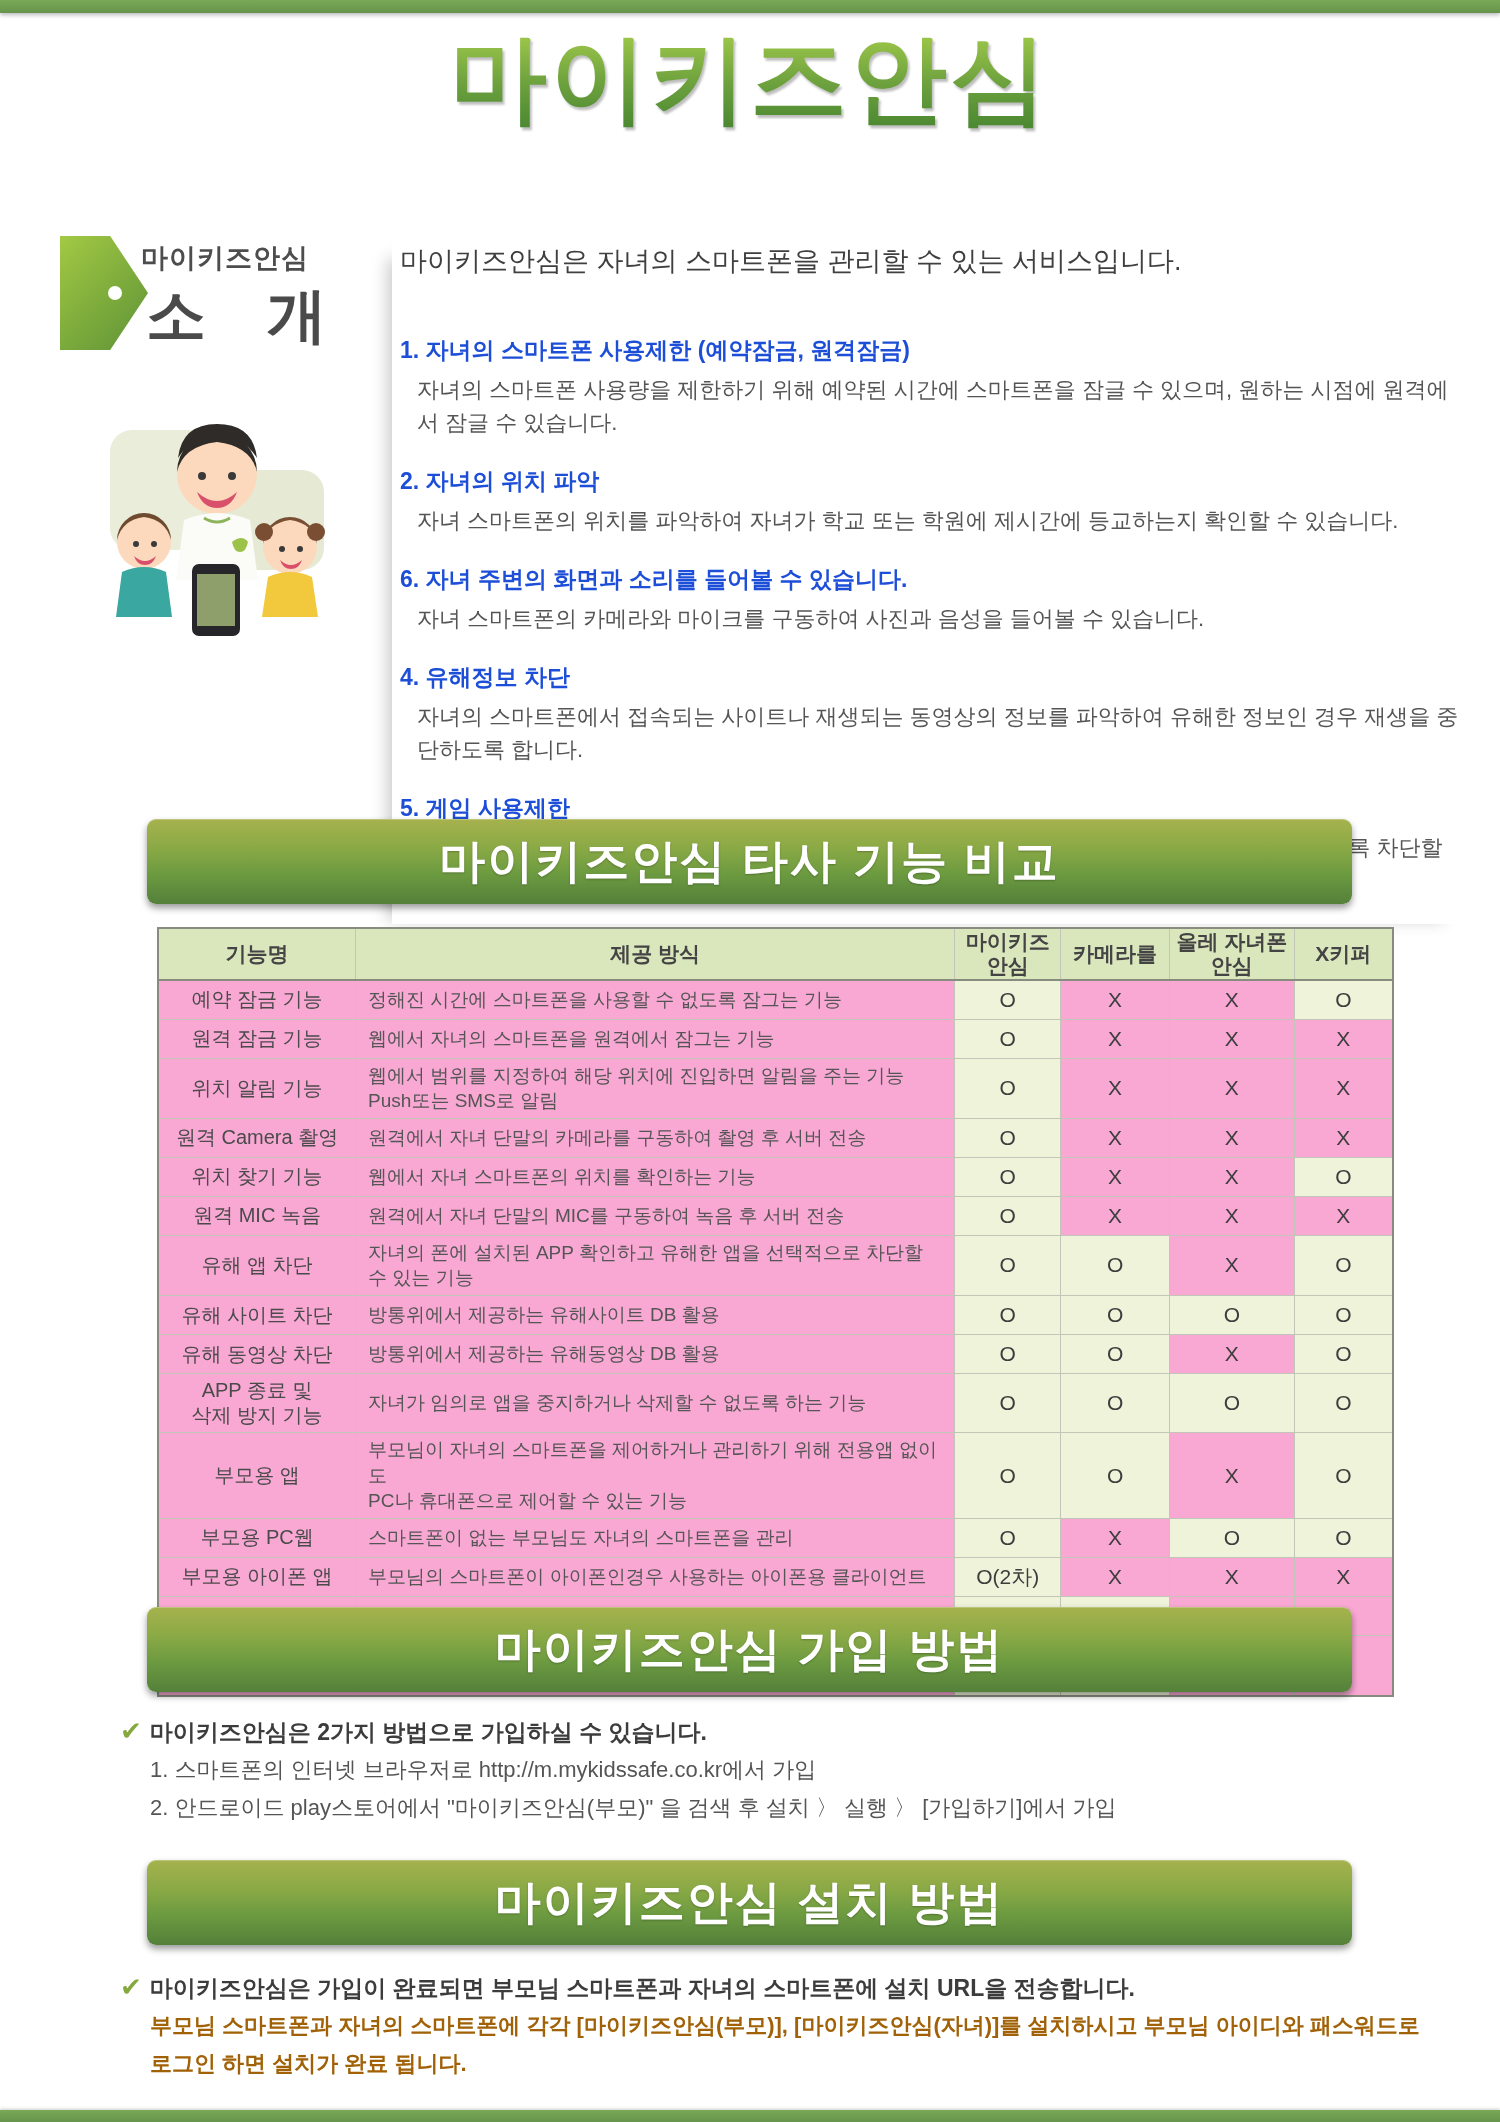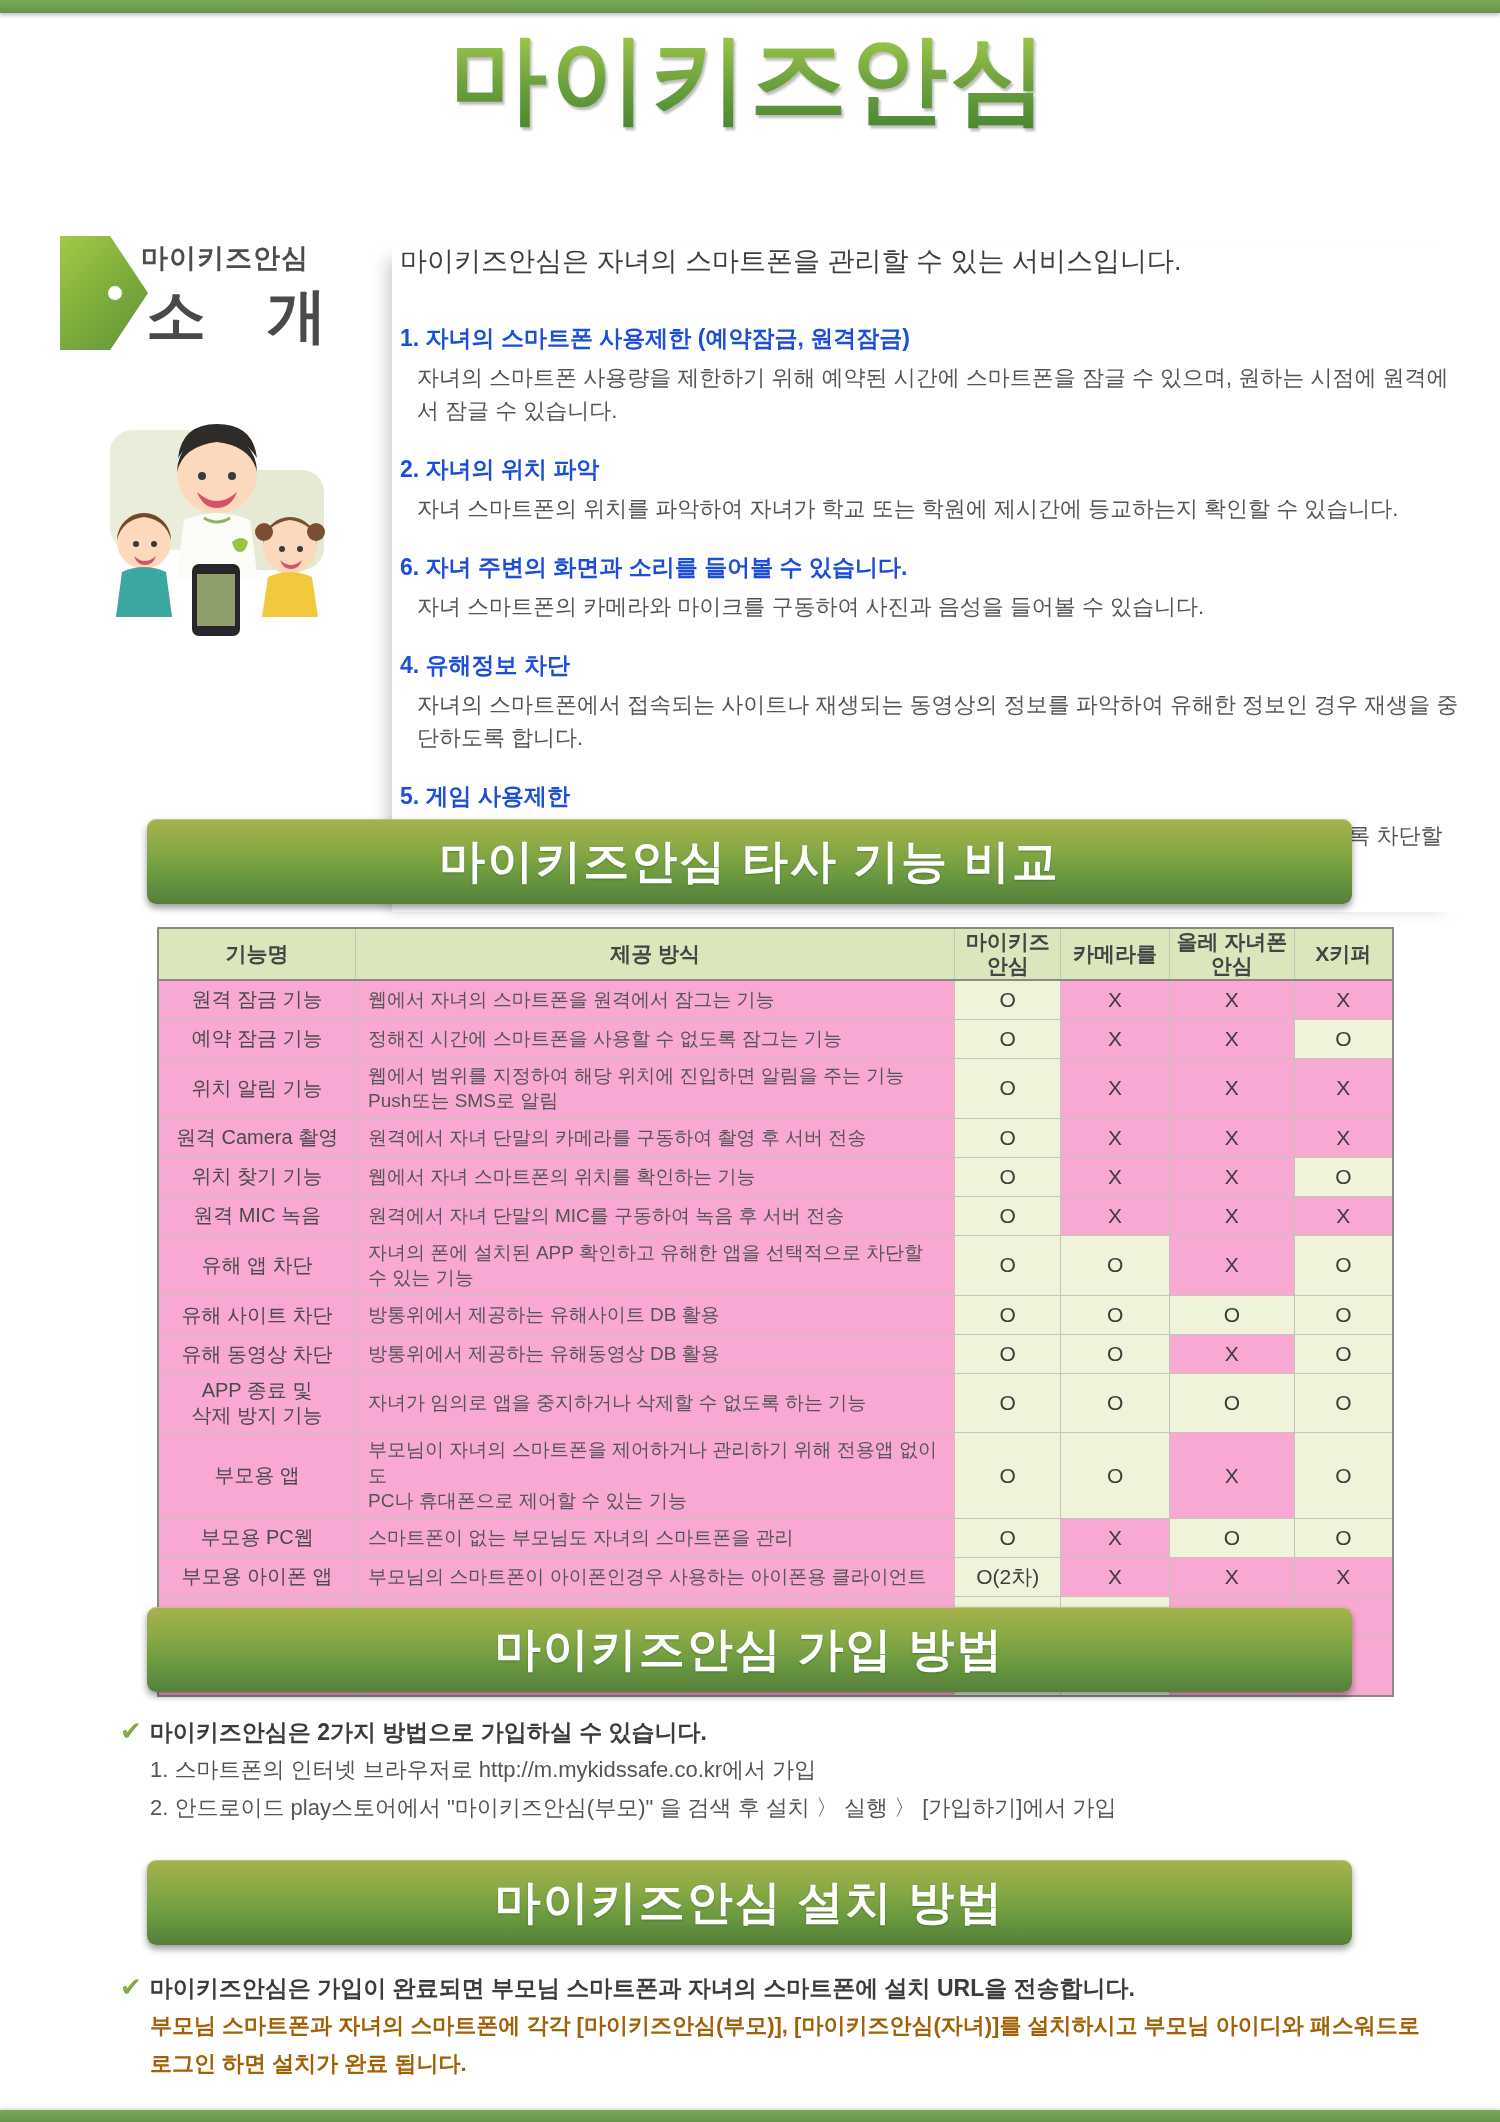--- a/index.html
+++ b/index.html
@@ -30,21 +30,21 @@
     color:#4d4d4d; letter-spacing:1px; text-shadow:1px 1px 0 rgba(255,255,255,.6); }
   .tag-title { position:absolute; left:146px; top:276px; font-size:60px; font-weight:700;
     color:#4a4a4a; letter-spacing:22px; }
 
   
   .illus { position:absolute; left:92px; top:392px; width:250px; height:245px; }
 
   
   .intro-block { position:absolute; left:392px; top:243px; width:1075px;
     box-shadow:-14px 6px 16px -10px rgba(0,0,0,.22); background:#fff; padding-left:8px; }
-  .intro-lead { font-size:27px; color:#3f3f3f; margin-bottom:44px; }
+  .intro-lead { font-size:27px; color:#3f3f3f; margin-bottom:56px; }
   .intro-item { margin-bottom:27px; }
   .intro-item-title { font-size:23px; font-weight:700; color:#1d4ed8; margin-bottom:7px; }
   .intro-item-body { font-size:22px; color:#555; line-height:1.5; padding-left:17px; }
 
   
   .banner { position:absolute; left:147px; width:1205px; height:85px; border-radius:9px;
     background:linear-gradient(180deg,#a6b24d 0%,#89a945 35%,#6c9a40 65%,#54803a 100%);
     box-shadow:0 4px 7px rgba(0,0,0,.4), inset 0 1px 0 rgba(255,255,255,.25);
     color:#fff; font-size:46px; font-weight:600; letter-spacing:2px;
     display:flex; align-items:center; justify-content:center;
@@ -170,34 +170,34 @@
           <th>마이키즈
 안심</th>
           <th>카메라를</th>
           <th>올레 자녀폰
 안심</th>
           <th>X키퍼</th>
         </tr>
       </thead>
       <tbody>
           <tr>
+            <td class="feature">예약 잠금 기능</td>
+            <td class="method">정해진 시간에 스마트폰을 사용할 수 없도록 잠그는 기능</td>
+            <td class="val yes">O</td>
+            <td class="val">X</td>
+            <td class="val">X</td>
+            <td class="val yes">O</td>
+          </tr>
+          <tr>
             <td class="feature">원격 잠금 기능</td>
             <td class="method">웹에서 자녀의 스마트폰을 원격에서 잠그는 기능</td>
             <td class="val yes">O</td>
             <td class="val">X</td>
             <td class="val">X</td>
             <td class="val">X</td>
-          </tr>
-          <tr>
-            <td class="feature">예약 잠금 기능</td>
-            <td class="method">정해진 시간에 스마트폰을 사용할 수 없도록 잠그는 기능</td>
-            <td class="val yes">O</td>
-            <td class="val">X</td>
-            <td class="val">X</td>
-            <td class="val yes">O</td>
           </tr>
           <tr>
             <td class="feature">위치 알림 기능</td>
             <td class="method">웹에서 범위를 지정하여 해당 위치에 진입하면 알림을 주는 기능
 Push또는 SMS로 알림</td>
             <td class="val yes">O</td>
             <td class="val">X</td>
             <td class="val">X</td>
             <td class="val">X</td>
           </tr>

